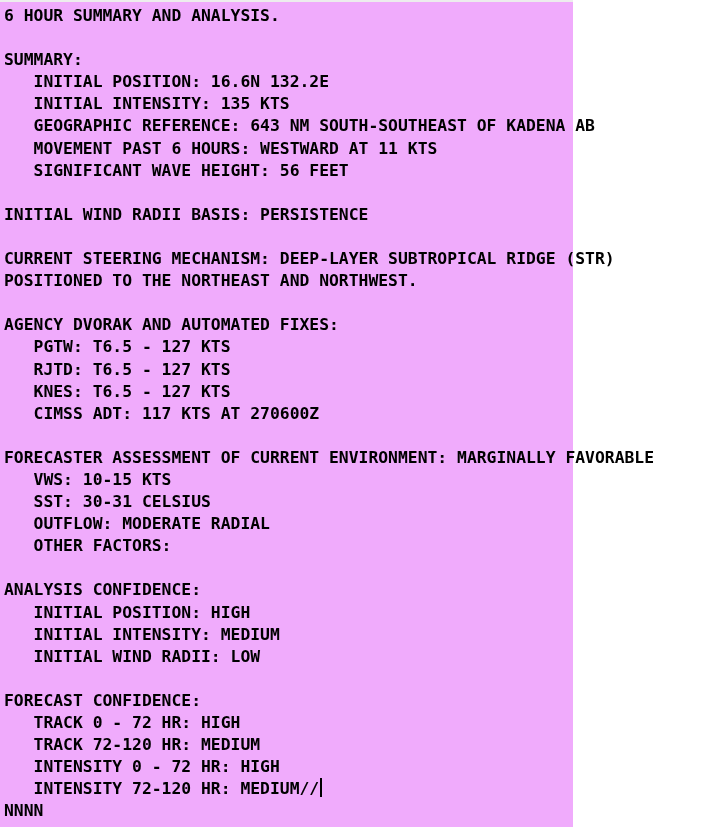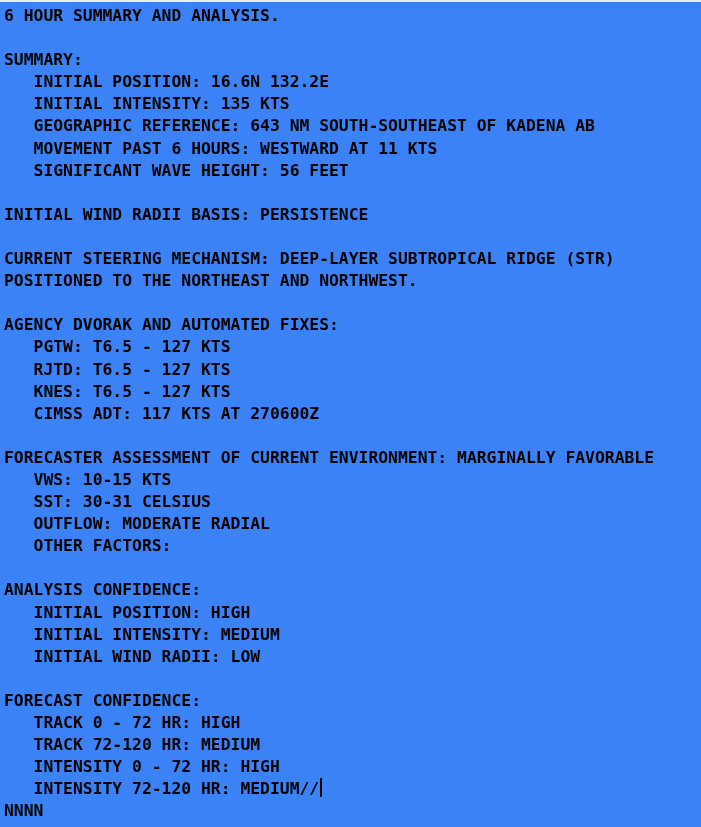--- a/index.html
+++ b/index.html
@@ -7,23 +7,23 @@
     padding: 0;
     background: #ffffff;
   }
   body {
     width: 701px;
     height: 827px;
     overflow: hidden;
   }
   .page {
     box-sizing: border-box;
-    width: 701px;
+    width: 573px;
     height: 827px;
-    background: #3b82f6;
+    background: #f0abfc;
     border-top: 2px solid #ededed;
     padding: 3px 8px 0 4px;
   }
   pre.bulletin {
     margin: 0;
     font-family: "DejaVu Sans Mono", "Liberation Mono", monospace;
     font-weight: 700;
     font-size: 16.36px;
     line-height: 22.1px;
     letter-spacing: 0;

